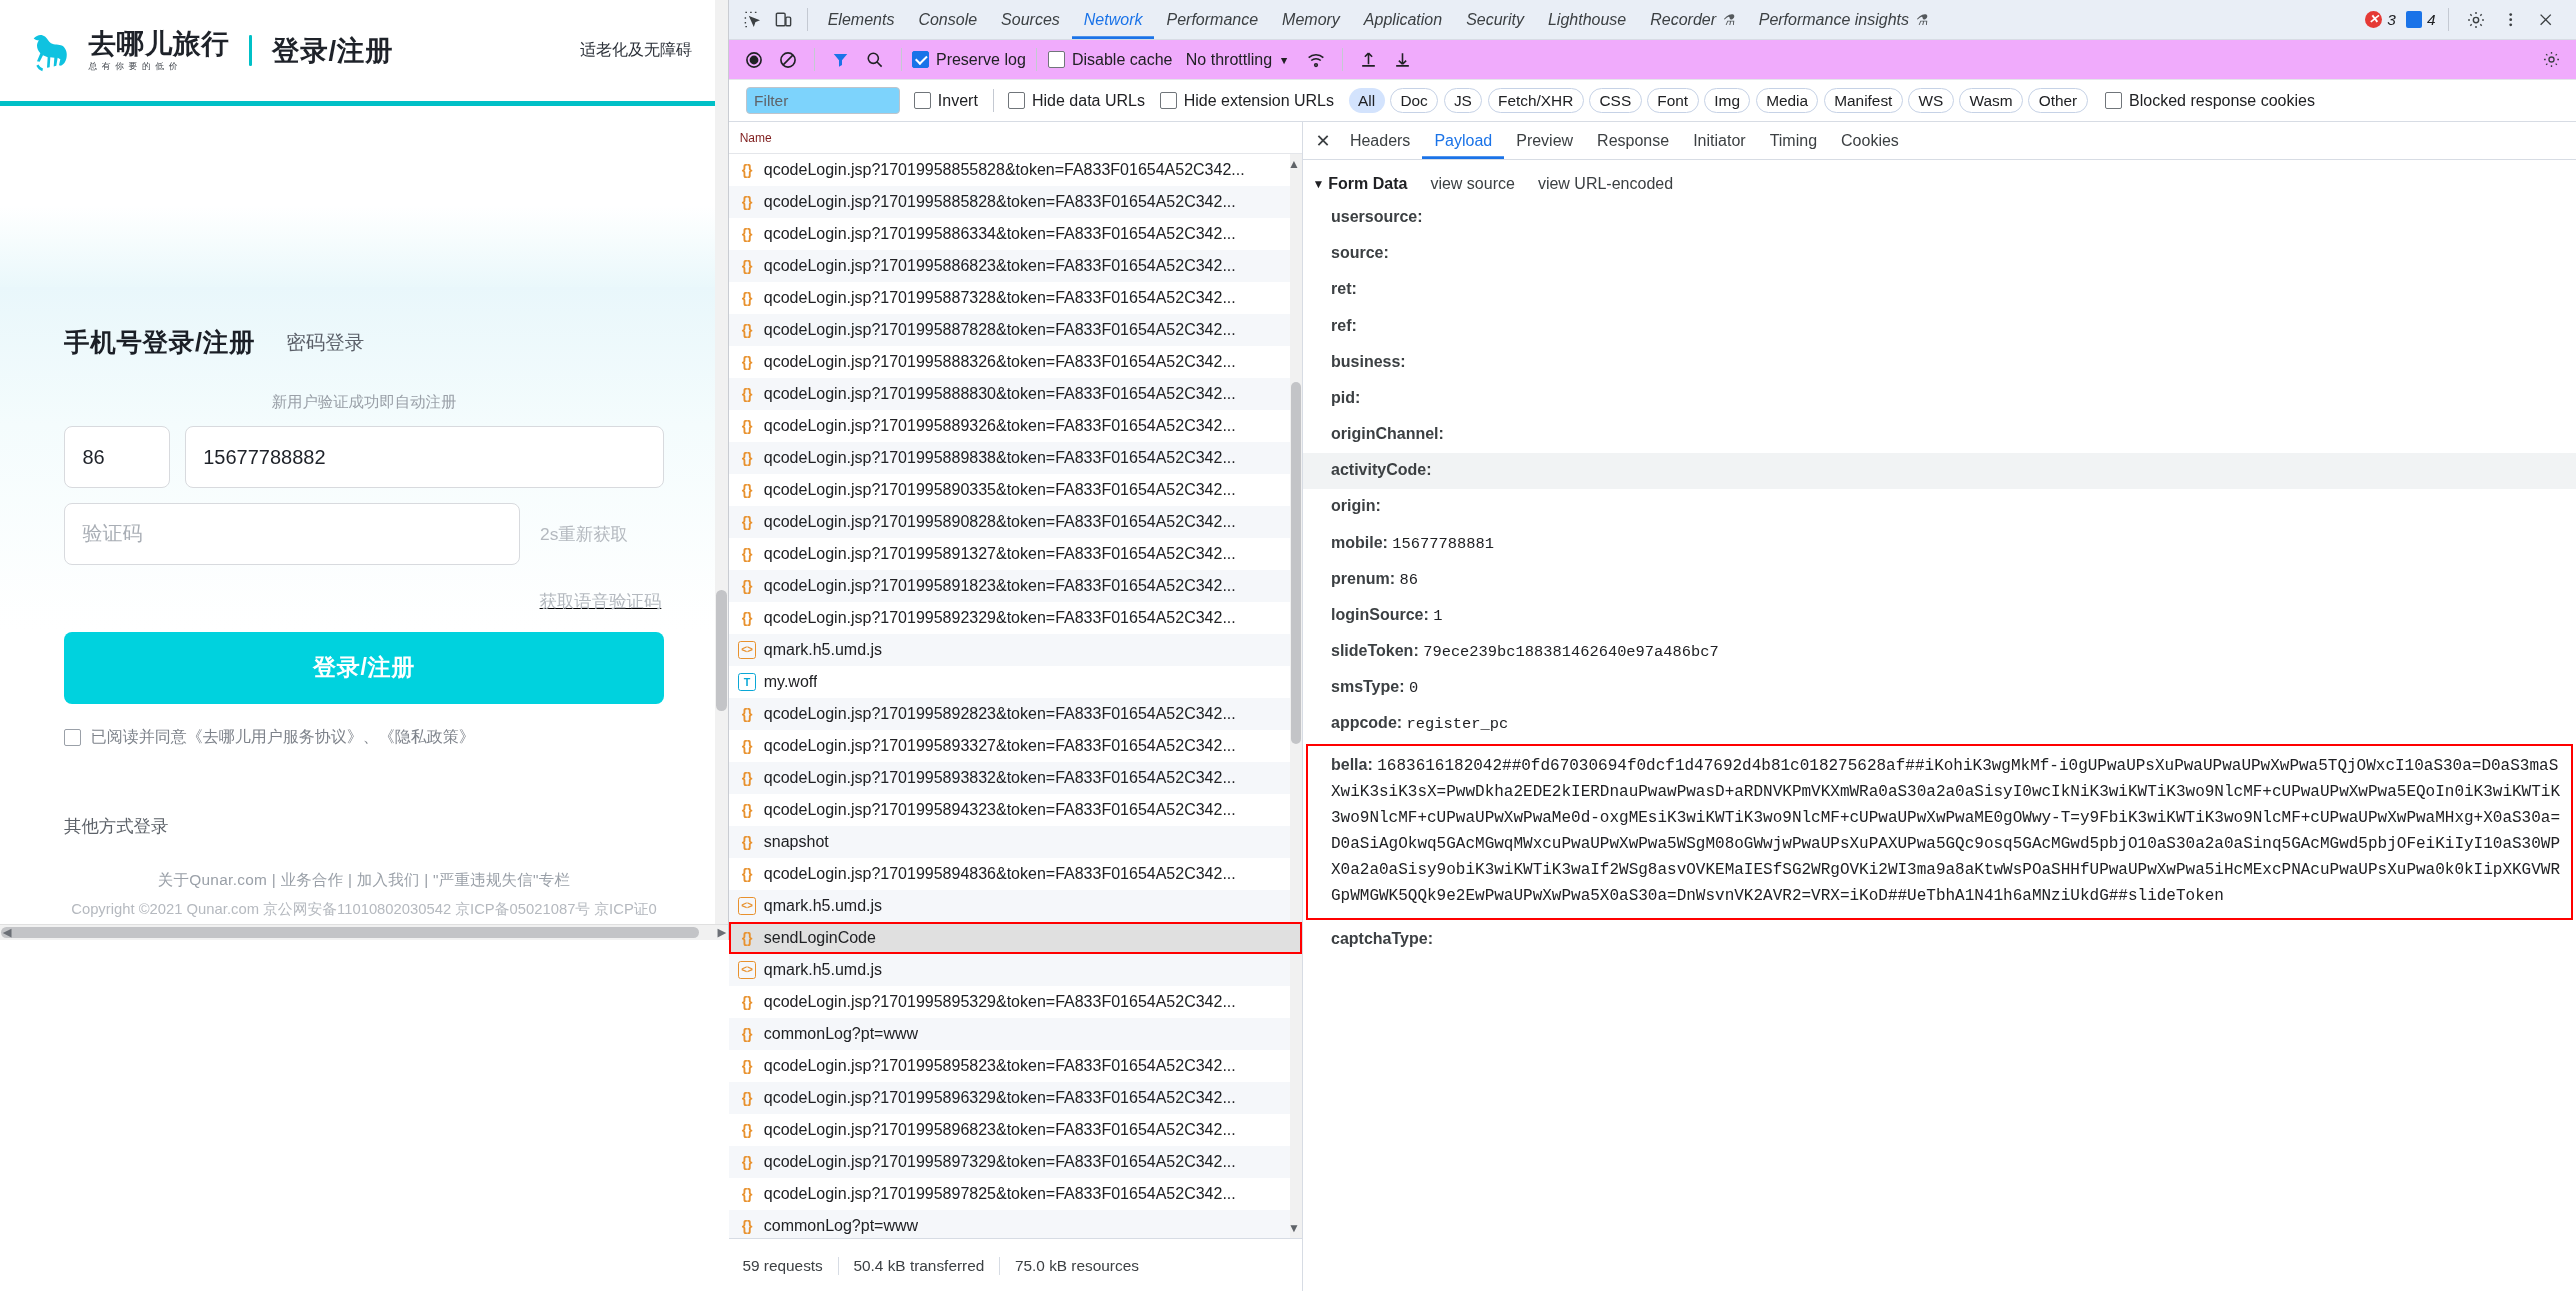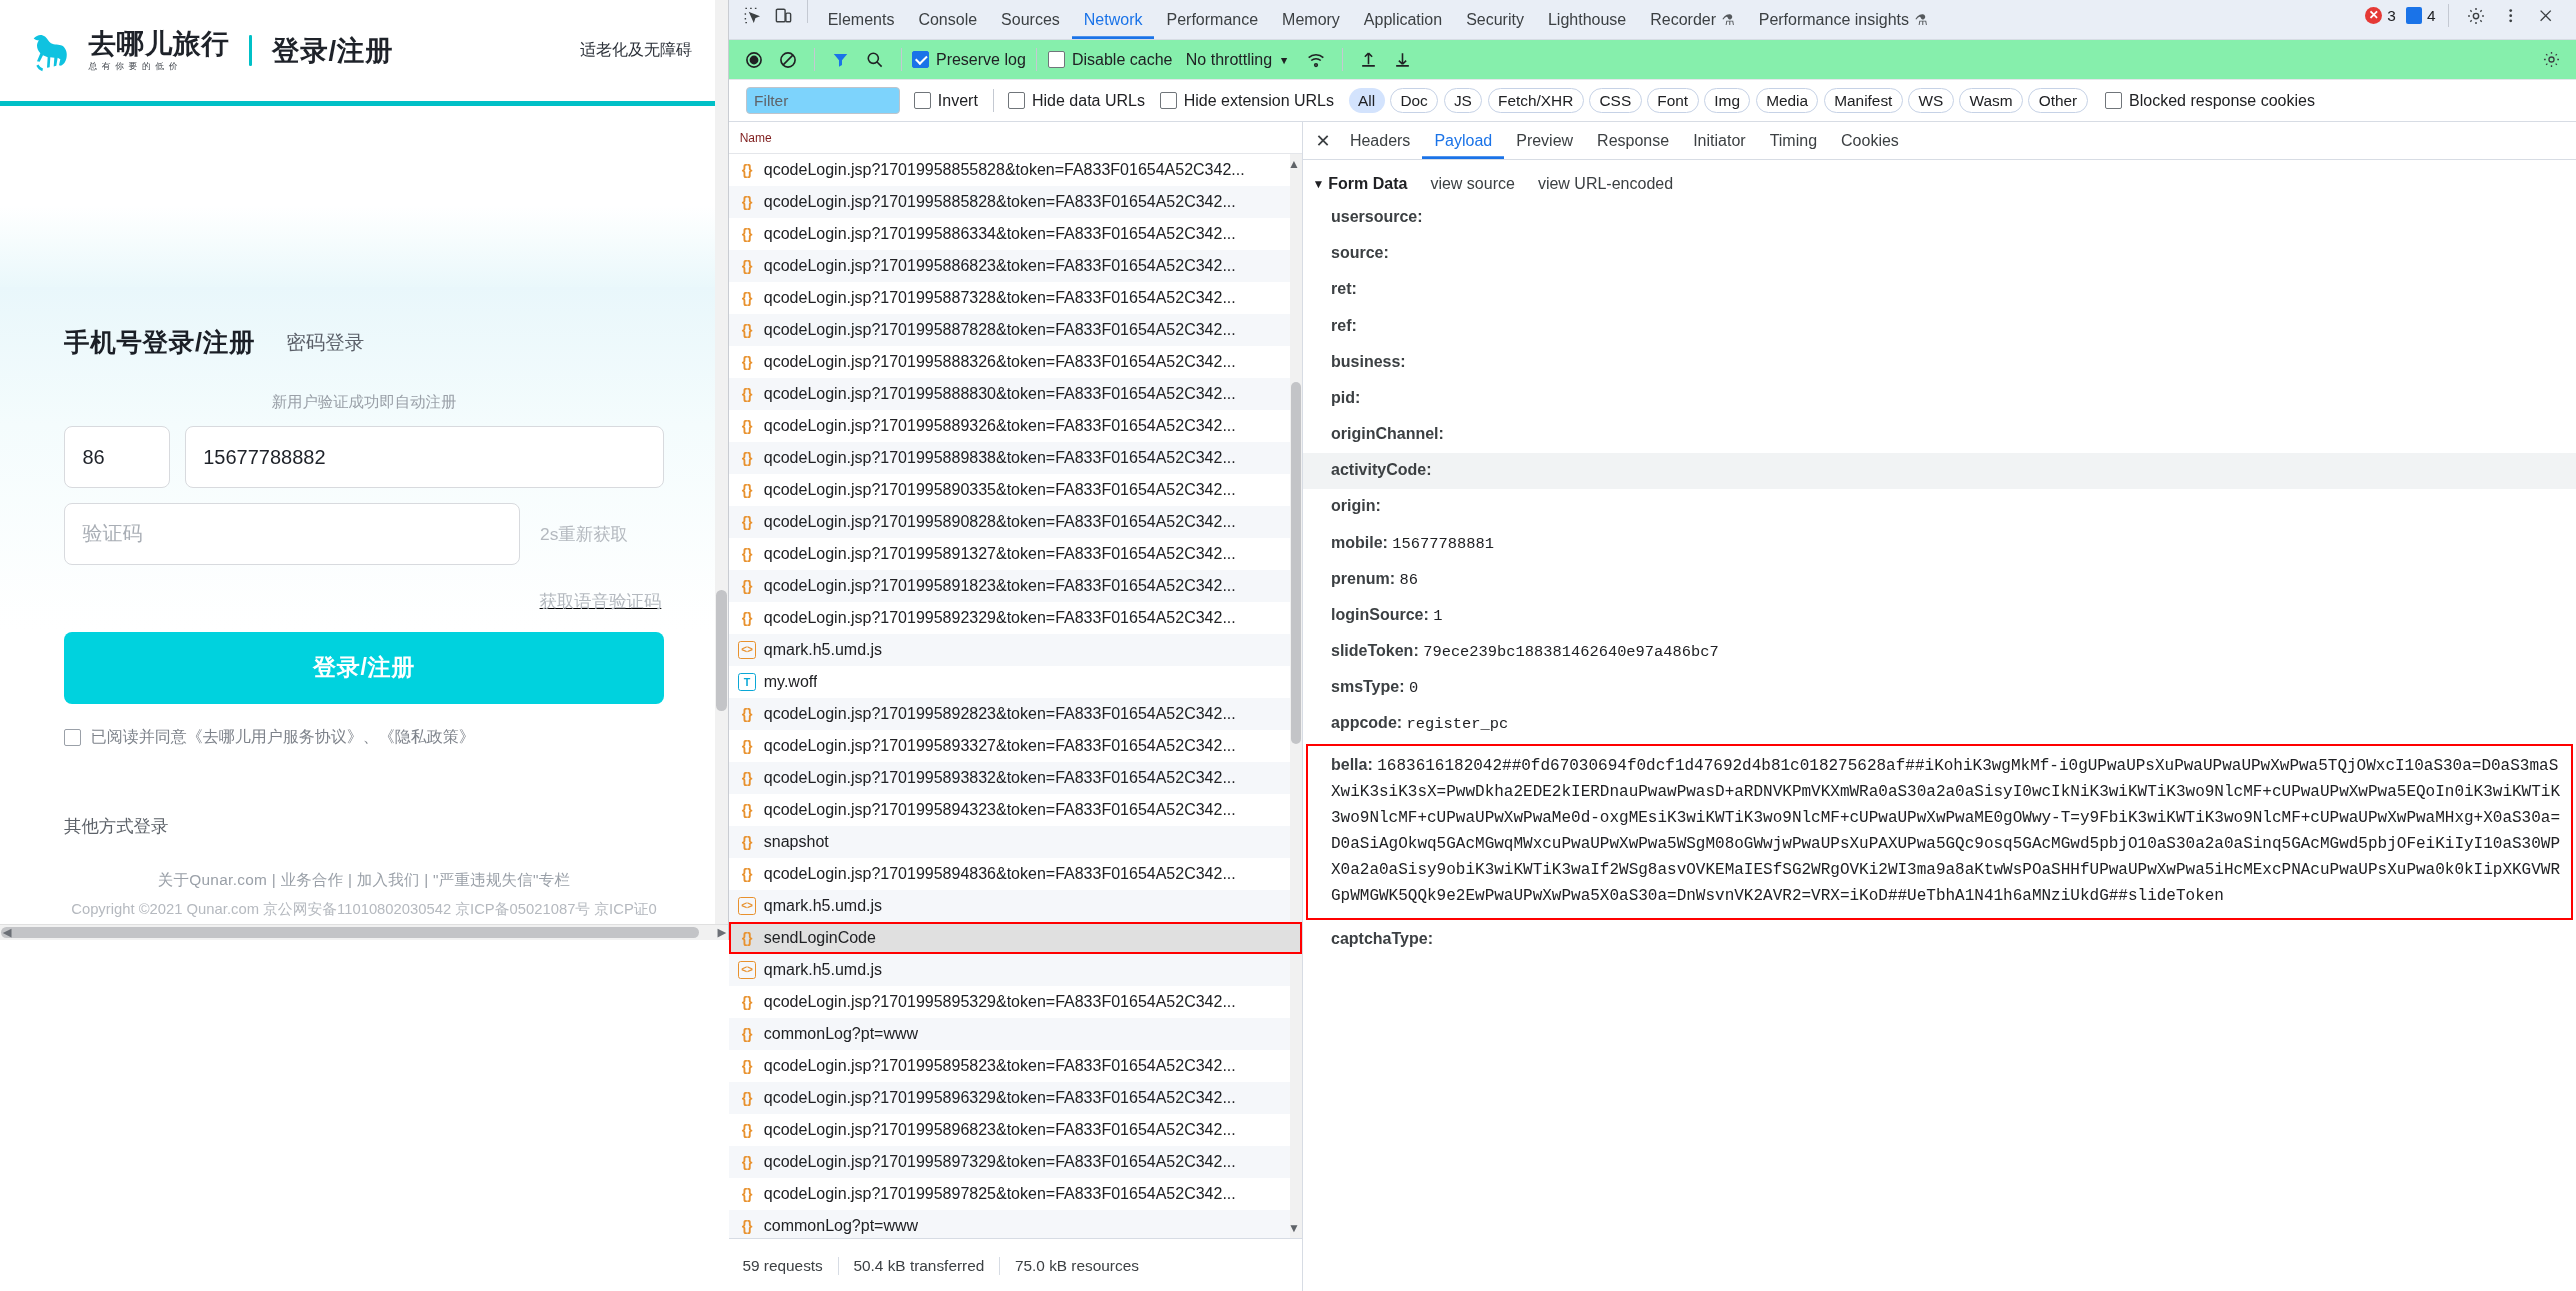--- a/index.html
+++ b/index.html
@@ -94,22 +94,22 @@
   .page-hthumb { position:absolute; left:1.3px; bottom:2px; height:11.4px; width:698px; background:#c3c4c7; border-radius:5.4px;}
   .hs-arrow { position:absolute; bottom:1.3px; font-size:11.4px; color:#6b6f76; }
 
   
   .devtools {
     flex: 1; height: 1292px; display:flex; flex-direction: column;
     background:#fff; font-size: 16px; color:#202124;
     font-family: "Liberation Sans", sans-serif;
   }
   .dt-tabbar {
-    height: 40px; background:#e9eef6; display:flex; align-items:flex-start;
-    padding: 0 8px; gap: 0; flex:none; border-bottom: 0.7px solid #d7dce4;
+    height: 40px; background:#e9eef6; display:flex; align-items:center;
+    padding: 0 8px; gap: 0; flex:none; border-bottom: 0.7px solid #d7dce4; font-style: italic;
   }
   .icobtn {
     width: 31px; height:31px; display:flex; align-items:center; justify-content:center;
     border-radius:4px; cursor:pointer;
   }
   .dt-sep { width:0.7px; height:23px; background:#c4c9d2; margin:0 8px; }
   .dt-tab {
     padding: 0 12px; height: 39px; display:flex; align-items:center; gap:5.4px;
     font-size: 16px; color:#3c4043; cursor:pointer; white-space:nowrap;
   }
@@ -119,21 +119,21 @@
   .err-pill { display:flex; align-items:center; gap:4.7px; font-size:15.4px; color:#202124; }
   .err-dot {
     width:17.4px;height:17.4px;border-radius:50%;background:#e53935;color:#fff;
     font-size:12px;display:flex;align-items:center;justify-content:center; font-weight:700;
   }
   .info-sq {
     width:16px;height:17.4px;border-radius:2px;background:#1a73e8;
   }
 
   .dt-toolbar {
-    height: 40px; background:#86efac; display:flex; align-items:center; gap:2.7px;
+    height: 40px; background:#f0abfc; display:flex; align-items:center; gap:2.7px;
     padding: 0 9.4px; border-bottom:0.7px solid #e4e6ea; flex:none;
   }
   .tb-chk { display:flex; align-items:center; gap:6.7px; font-size:16px; color:#202124; white-space:nowrap; cursor:pointer;}
   .box { width:17.4px;height:17.4px;border:1.3px solid #70757a;border-radius:2px;background:#fff;flex:none;}
   .box.on { background:#1a73e8;border-color:#1a73e8; position:relative;}
   .box.on:after{content:"";position:absolute;left:4.7px;top:1.3px;width:4.7px;height:8.7px;border:solid #fff;border-width:0 2px 2px 0;transform:rotate(45deg);}
   .throttle { display:flex;align-items:center;gap:6.7px; font-size:16px; color:#202124; cursor:pointer;}
 
   .dt-filterbar {
     height: 42px; background:#fff; display:flex; align-items:center; gap:6.7px;

